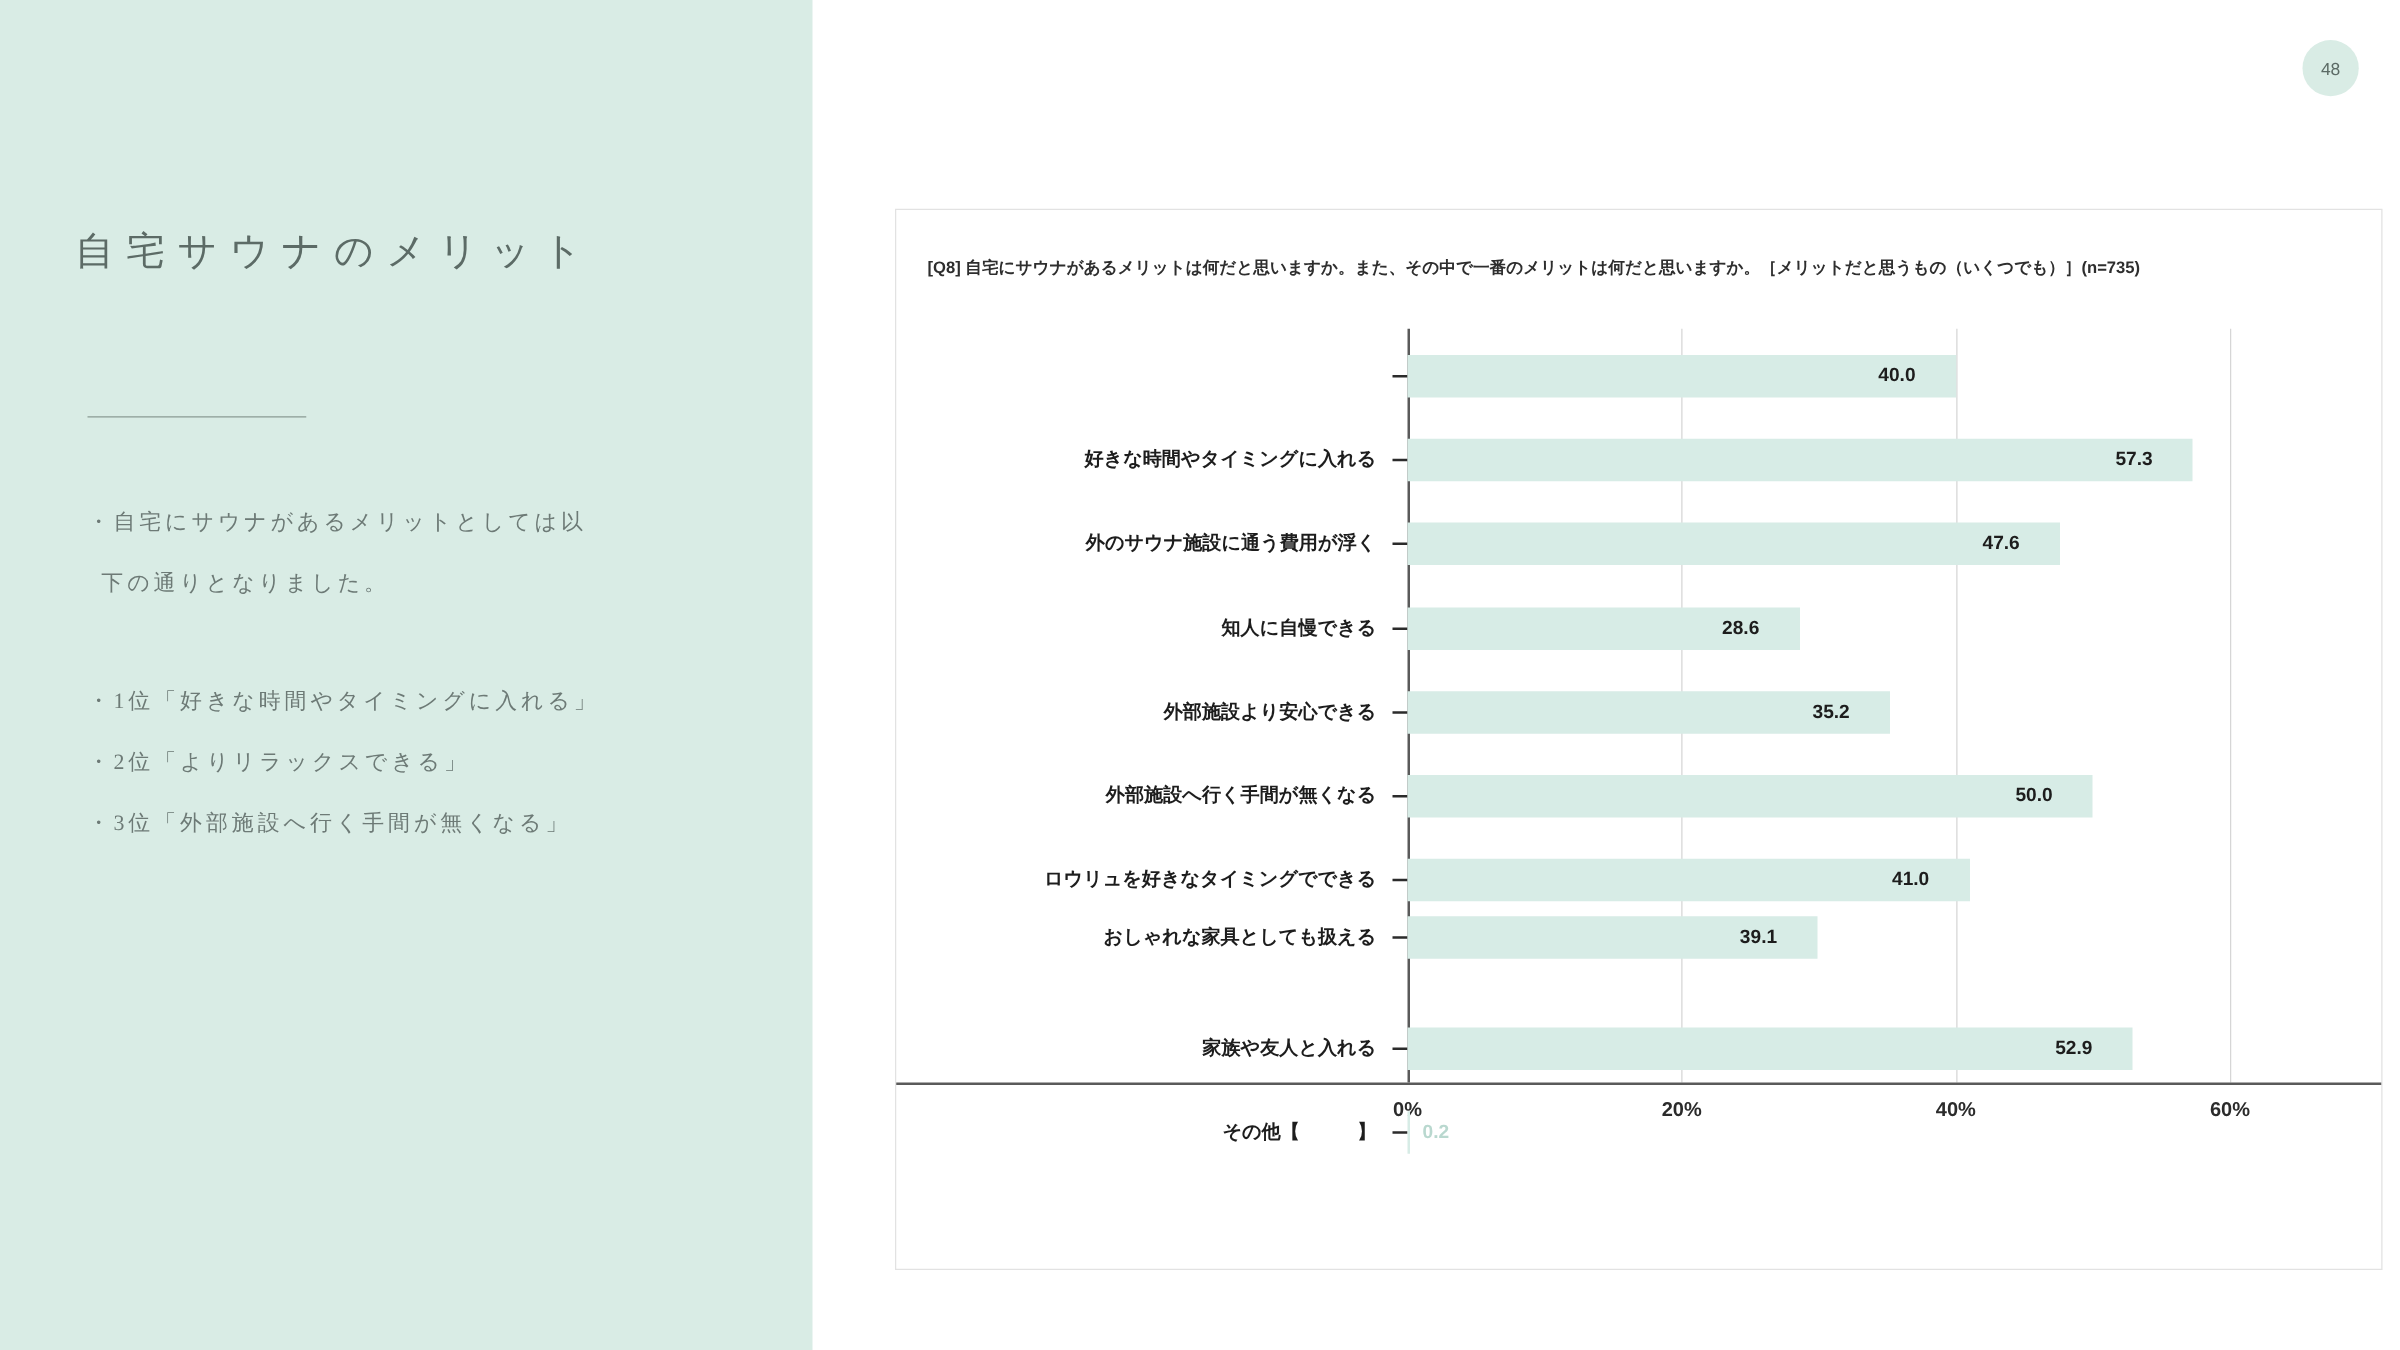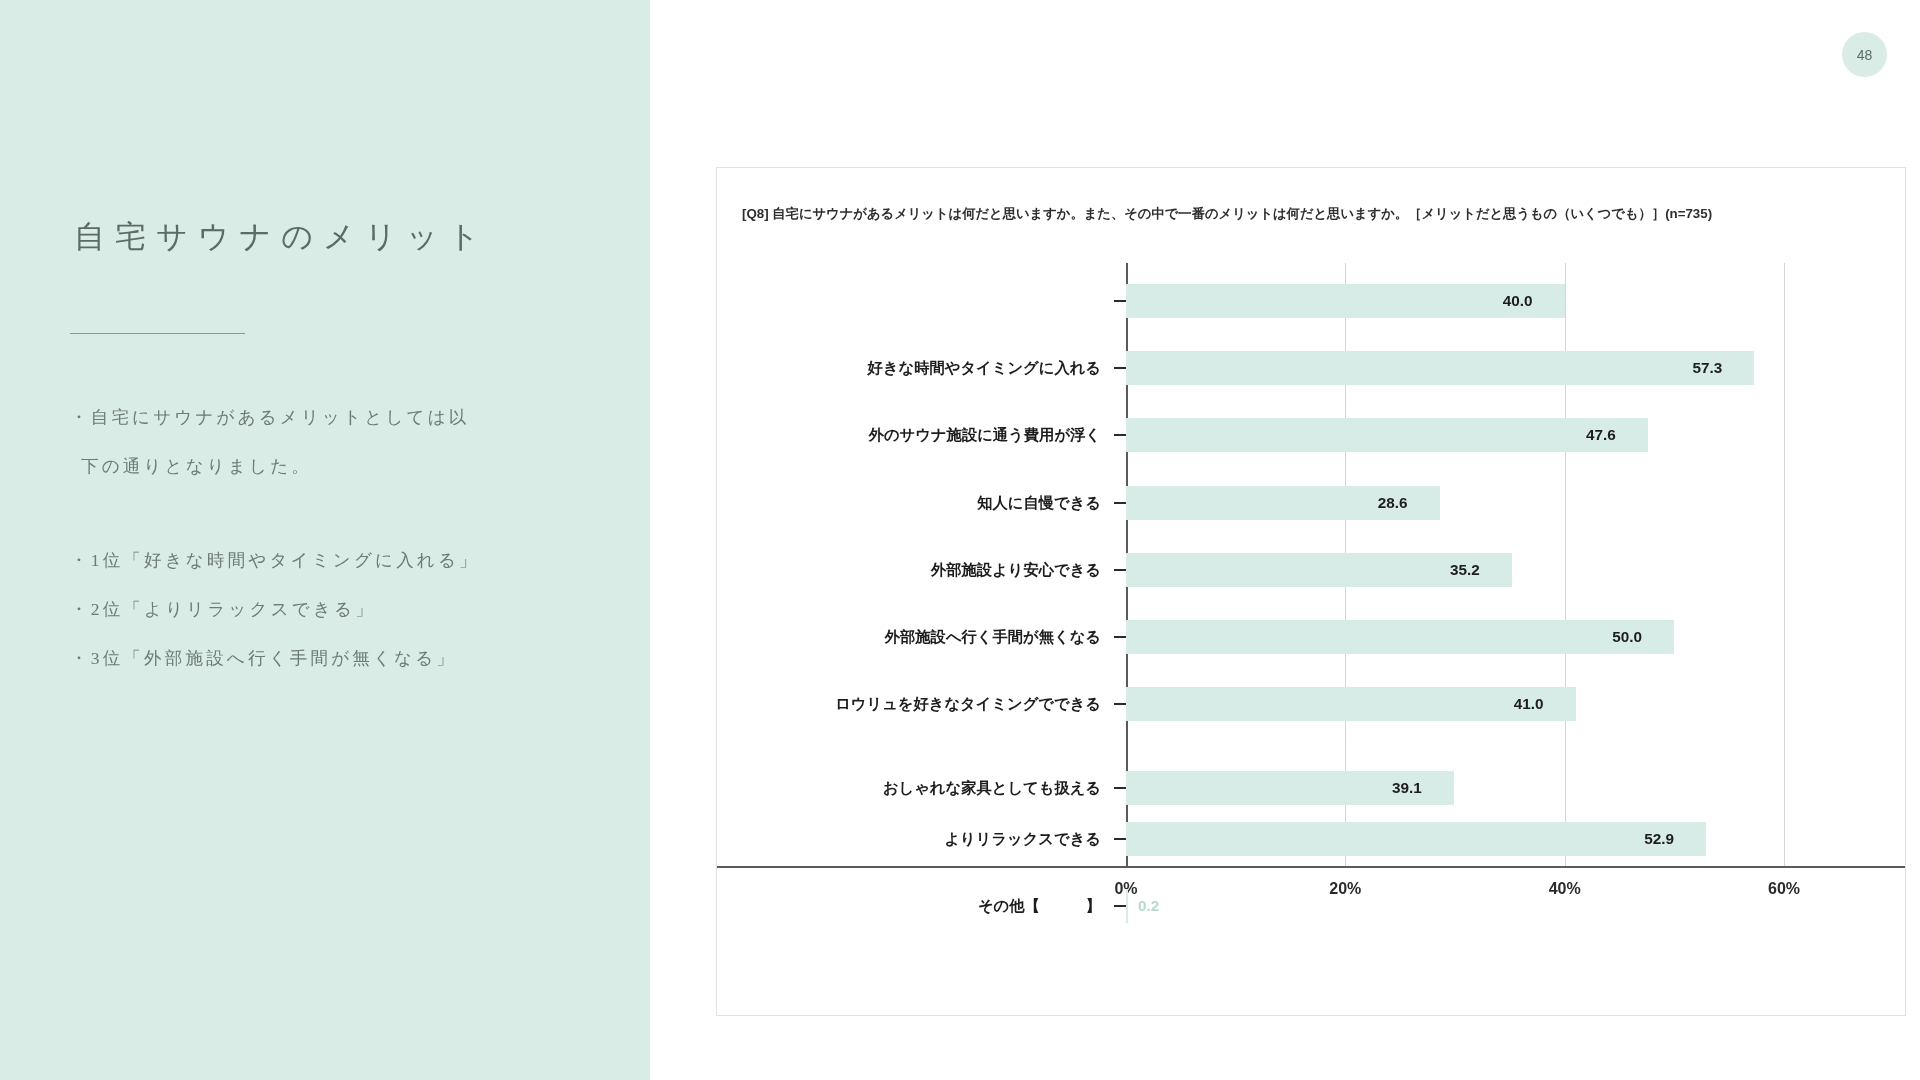--- a/index.html
+++ b/index.html
@@ -18,28 +18,27 @@
   #left-panel {
     position: absolute;
     left: 0;
     top: 0;
     width: 650px;
     height: 1080px;
     background: #d9ece5;
   }
   #slide-title {
     position: absolute;
-    left: 74px;
+    left: 60px;
     top: 180px;
     font-size: 31px;
     letter-spacing: 10px;
     color: #5c6b66;
     font-family: "Liberation Serif", serif;
     white-space: nowrap;
-    margin-top: 36px;
   }
   #title-rule {
     position: absolute;
     left: 70px;
     top: 333px;
     width: 175px;
     height: 1px;
     background: #8a9a94;
   }
   .body-line {
@@ -227,28 +226,28 @@
         <div class="tick-dash" style="left: 397px;"></div>
         <div class="bar" style="left: 409px; width: 548.333px;"></div>
         <div class="bar-value" style="left: 895.333px;">50.0</div>
       </div>
       <div class="row" style="top: 506.2px; left: 0px; width: 1188px;">
         <div class="row-label" style="right: 804px;">ロウリュを好きなタイミングでできる</div>
         <div class="tick-dash" style="left: 397px;"></div>
         <div class="bar" style="left: 409px; width: 449.633px;"></div>
         <div class="bar-value" style="left: 796.633px;">41.0</div>
       </div>
-      <div class="row" style="top: 590px; left: 0px; width: 1188px; text-align: right;">
+      <div class="row" style="top: 552px; left: 0px; width: 1188px; text-align: right;">
         <div class="row-label" style="right: 804px;">おしゃれな家具としても扱える</div>
         <div class="tick-dash" style="left: 397px;"></div>
         <div class="bar" style="left: 409px; width: 327.903px;"></div>
         <div class="bar-value" style="left: 674.903px;">39.1</div>
       </div>
       <div class="row" style="top: 640.6px; left: 0px; width: 1188px;">
-        <div class="row-label" style="right: 804px;">よりリラックスできる</div>
+        <div class="row-label" style="right: 804px;">家族や友人と入れる</div>
         <div class="tick-dash" style="left: 397px;"></div>
         <div class="bar" style="left: 409px; width: 580.137px;"></div>
         <div class="bar-value" style="left: 927.137px;">52.9</div>
       </div>
       <div class="row" style="top: 707.8px; left: 0px; width: 1188px;">
         <div class="row-label" style="right: 804px;">その他【　　　】</div>
         <div class="tick-dash" style="left: 397px;"></div>
         <div class="bar" style="left: 409px; width: 2.19333px;"></div>
         <div class="bar-value tiny" style="left: 421px;">0.2</div>
       </div>

